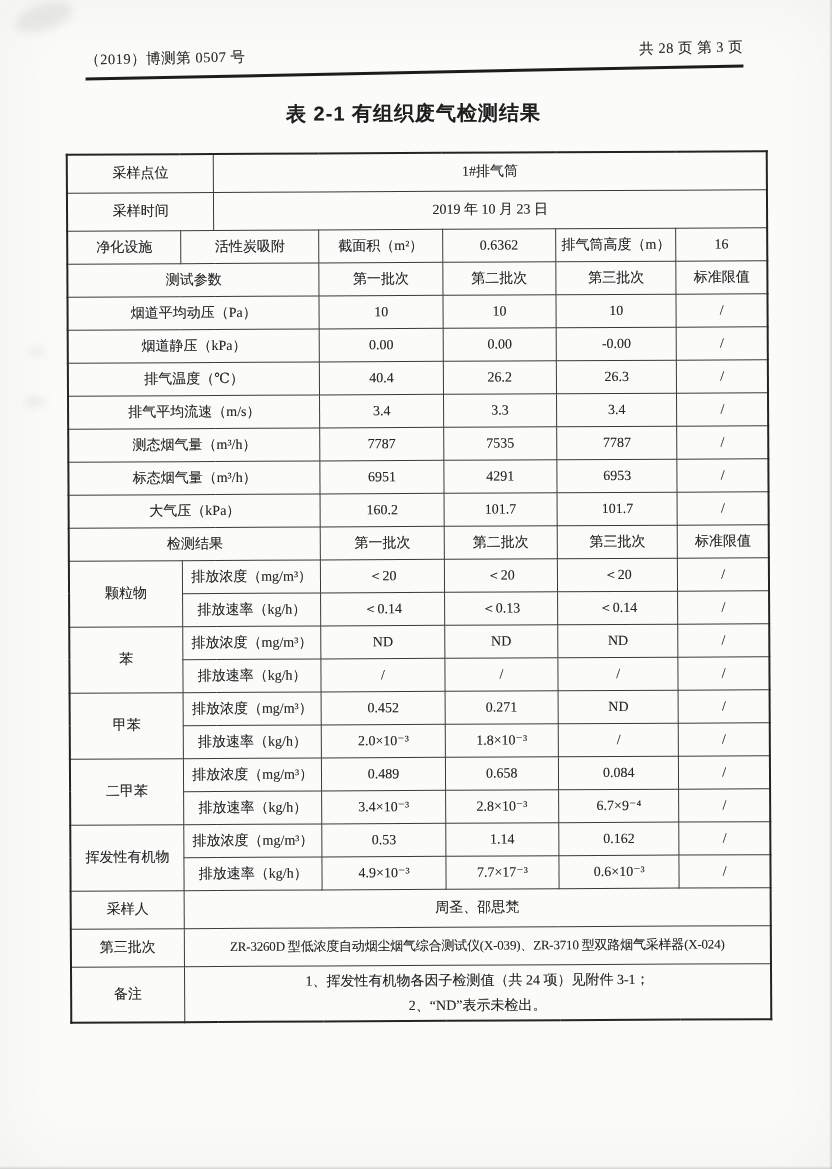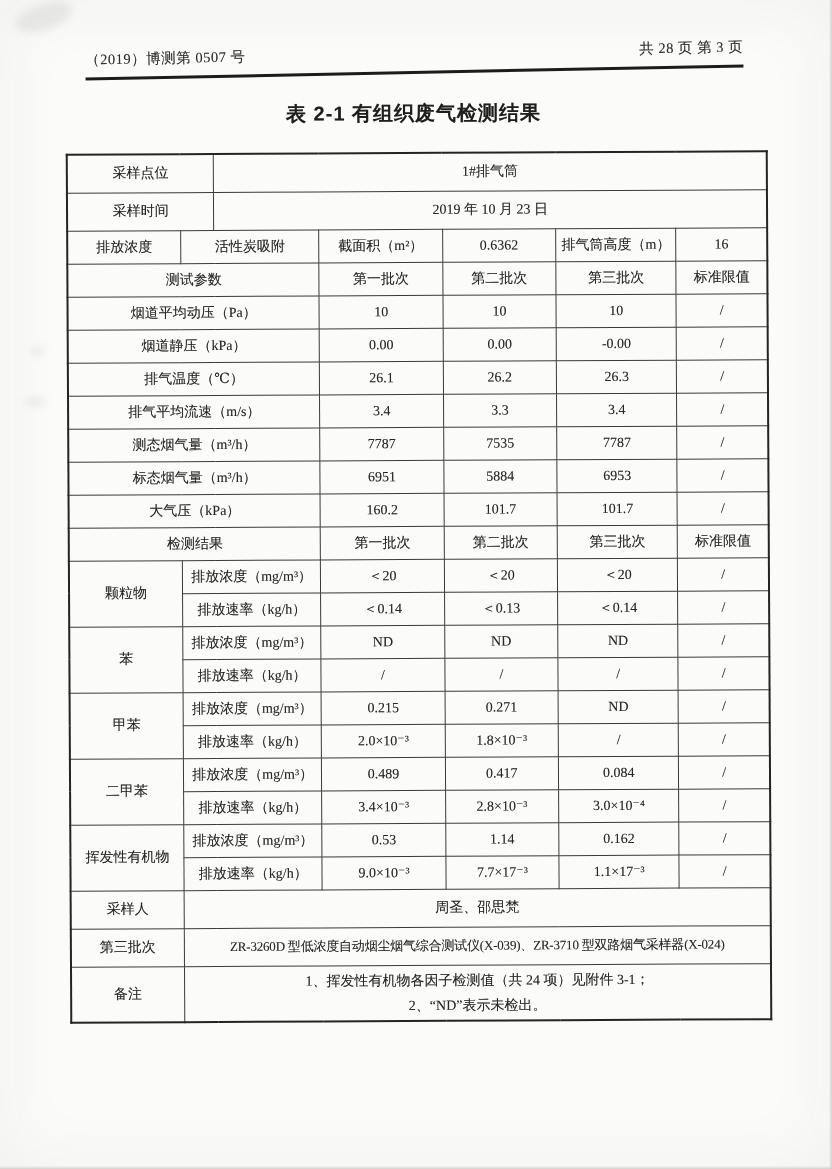--- a/index.html
+++ b/index.html
@@ -94,21 +94,21 @@
       <tbody>
         <tr class="tall">
           <td colspan="2">采样点位</td>
           <td colspan="5">1#排气筒</td>
         </tr>
         <tr class="tall">
           <td colspan="2">采样时间</td>
           <td colspan="5">2019 年 10 月 23 日</td>
         </tr>
         <tr>
-          <td>排放浓度</td>
+          <td>净化设施</td>
           <td colspan="2">活性炭吸附</td>
           <td>截面积（m²）</td>
           <td>0.6362</td>
           <td>排气筒高度（m）</td>
           <td>16</td>
         </tr>
         <tr>
           <td colspan="3">测试参数</td>
           <td>第一批次</td>
           <td>第二批次</td>
@@ -125,21 +125,21 @@
         </tr>
         <tr>
           <td colspan="3">烟道静压（kPa）</td>
           <td>0.00</td>
           <td>0.00</td>
           <td>-0.00</td>
           <td>/</td>
         </tr>
         <tr>
           <td colspan="3">排气温度（℃）</td>
-          <td>26.1</td>
+          <td>40.4</td>
           <td>26.2</td>
           <td>26.3</td>
           <td>/</td>
         </tr>
         <tr>
           <td colspan="3">排气平均流速（m/s）</td>
           <td>3.4</td>
           <td>3.3</td>
           <td>3.4</td>
           <td>/</td>
@@ -147,21 +147,21 @@
         <tr>
           <td colspan="3">测态烟气量（m³/h）</td>
           <td>7787</td>
           <td>7535</td>
           <td>7787</td>
           <td>/</td>
         </tr>
         <tr>
           <td colspan="3">标态烟气量（m³/h）</td>
           <td>6951</td>
-          <td>5884</td>
+          <td>4291</td>
           <td>6953</td>
           <td>/</td>
         </tr>
         <tr>
           <td colspan="3">大气压（kPa）</td>
           <td>160.2</td>
           <td>101.7</td>
           <td>101.7</td>
           <td>/</td>
         </tr>
@@ -202,62 +202,62 @@
           <td colspan="2">排放速率（kg/h）</td>
           <td>/</td>
           <td>/</td>
           <td>/</td>
           <td>/</td>
         </tr>
 
         <tr>
           <td rowspan="2">甲苯</td>
           <td colspan="2">排放浓度（mg/m³）</td>
-          <td>0.215</td>
+          <td>0.452</td>
           <td>0.271</td>
           <td>ND</td>
           <td>/</td>
         </tr>
         <tr>
           <td colspan="2">排放速率（kg/h）</td>
           <td>2.0×10⁻³</td>
           <td>1.8×10⁻³</td>
           <td>/</td>
           <td>/</td>
         </tr>
 
         <tr>
           <td rowspan="2">二甲苯</td>
           <td colspan="2">排放浓度（mg/m³）</td>
           <td>0.489</td>
-          <td>0.417</td>
+          <td>0.658</td>
           <td>0.084</td>
           <td>/</td>
         </tr>
         <tr>
           <td colspan="2">排放速率（kg/h）</td>
           <td>3.4×10⁻³</td>
           <td>2.8×10⁻³</td>
-          <td>3.0×10⁻⁴</td>
+          <td>6.7×9⁻⁴</td>
           <td>/</td>
         </tr>
 
         <tr>
           <td rowspan="2">挥发性有机物</td>
           <td colspan="2">排放浓度（mg/m³）</td>
           <td>0.53</td>
           <td>1.14</td>
           <td>0.162</td>
           <td>/</td>
         </tr>
         <tr>
           <td colspan="2">排放速率（kg/h）</td>
-          <td>9.0×10⁻³</td>
+          <td>4.9×10⁻³</td>
           <td>7.7×17⁻³</td>
-          <td>1.1×17⁻³</td>
+          <td>0.6×10⁻³</td>
           <td>/</td>
         </tr>
 
         <tr class="tall">
           <td>采样人</td>
           <td colspan="6">周圣、邵思梵</td>
         </tr>
         <tr class="tall">
           <td>第三批次</td>
           <td colspan="6" class="instrument-cell">ZR-3260D 型低浓度自动烟尘烟气综合测试仪(X-039)、ZR-3710 型双路烟气采样器(X-024)</td>

